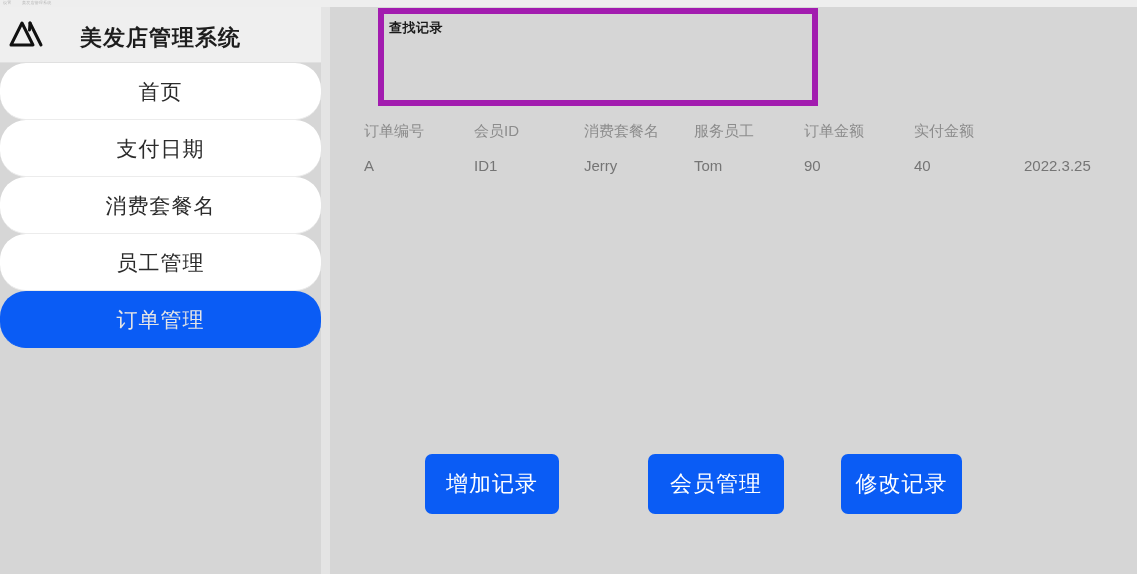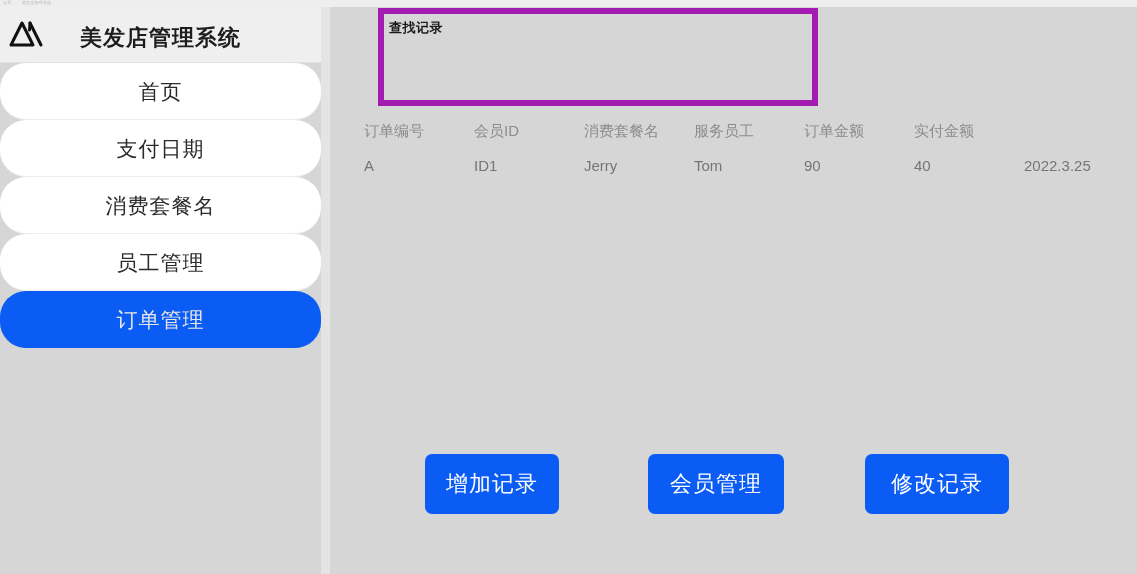--- a/index.html
+++ b/index.html
@@ -206,21 +206,21 @@
     color: #ffffff;
     border: none;
     border-radius: 7px;
     font-size: 22px;
     letter-spacing: 1px;
     cursor: pointer;
     font-family: "Liberation Sans", "DejaVu Sans", sans-serif;
   }
   .btn.b0 { left: 60px;  width: 134px; }
   .btn.b1 { left: 283px; width: 136px; }
-  .btn.b2 { left: 500px; width: 144px; }
+  .btn.b2 { left: 476px; width: 121px; }
 </style>
 </head>
 <body>
 
 <div id="app">
 
   <div class="top-artifact">
     <span class="spec a">设置</span>
     <span class="spec b">美发店管理系统</span>
   </div>

